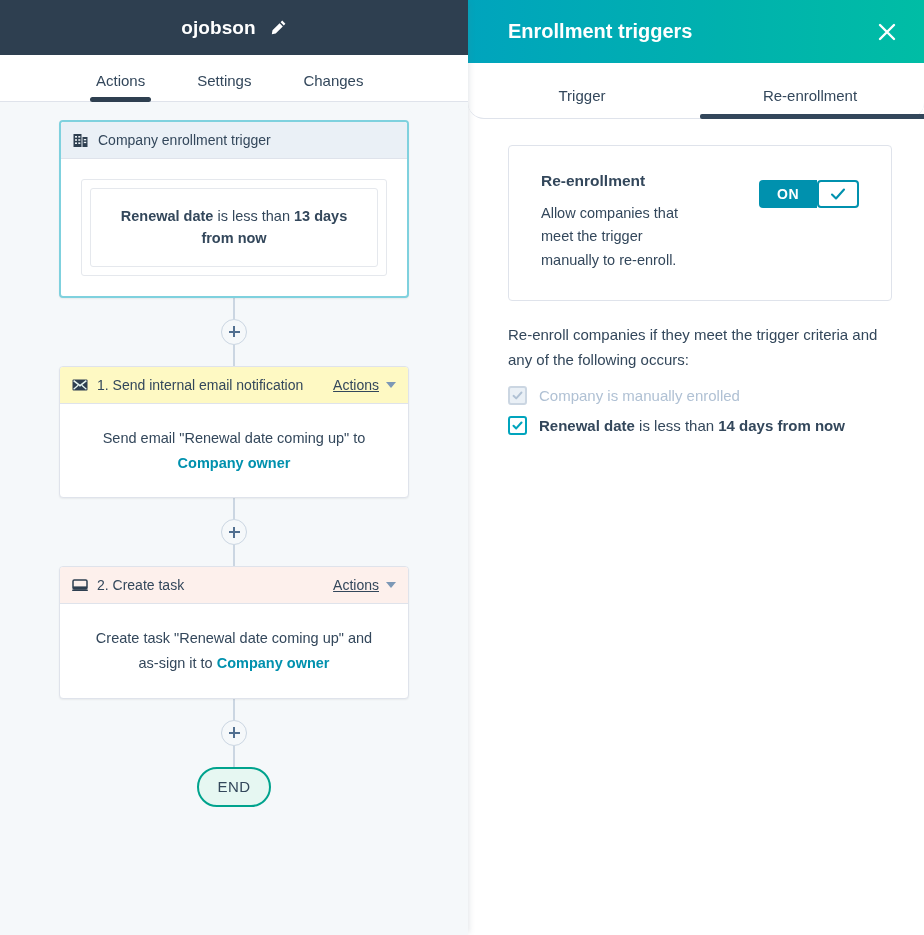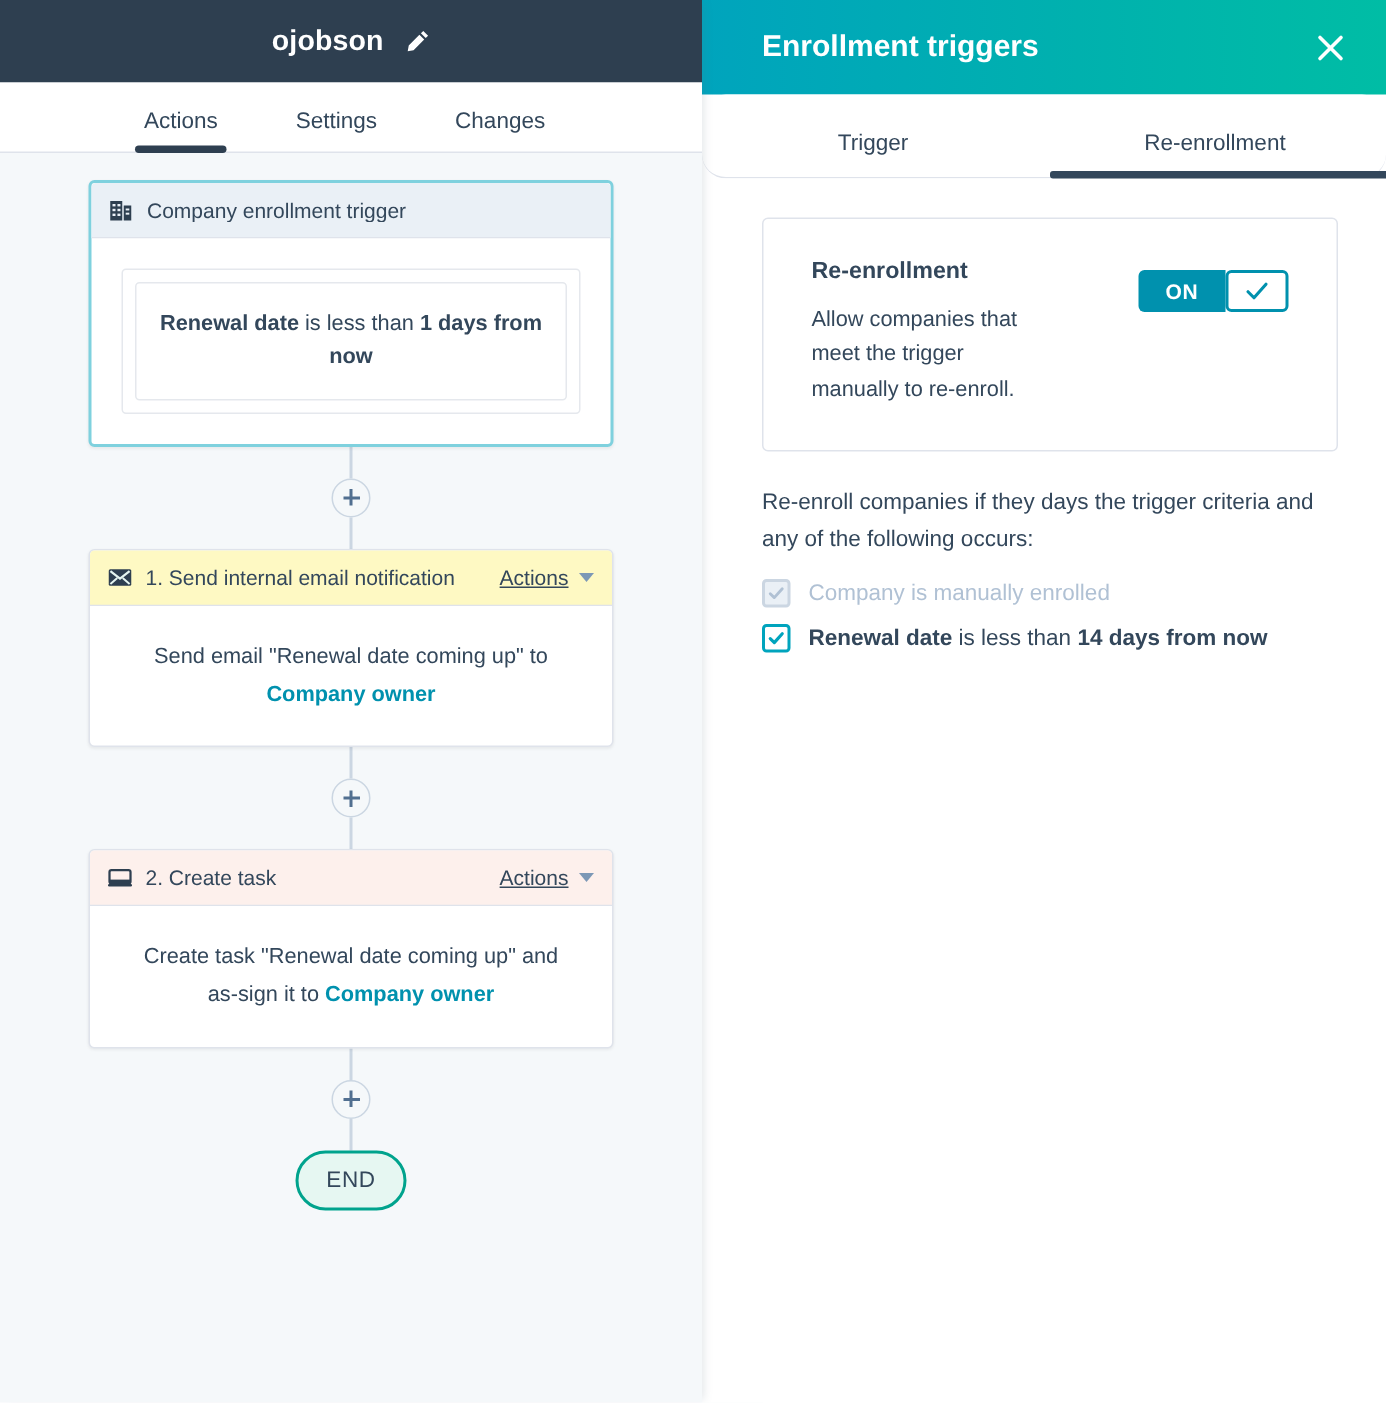--- a/index.html
+++ b/index.html
@@ -297,21 +297,21 @@
                 <rect x="5.3" y="9.4" width="2" height="1.6" fill="#eaf0f6"></rect>
                 <rect x="10.8" y="6" width="2.4" height="1.3" fill="#eaf0f6"></rect>
                 <rect x="10.8" y="8.8" width="2.4" height="1.3" fill="#eaf0f6"></rect>
               </svg>
             </span>
             <span class="head-label">Company enrollment trigger</span>
           </div>
           <div class="card-body trigger-body">
             <div class="inner-box-outer">
               <div class="inner-box">
-                <span class="b">Renewal date</span><span> is less than </span><span class="b">1 days</span><span class="b"> from now</span>
+                <span class="b">Renewal date</span><span> is less than </span><span class="b">13 days</span><span class="b"> from now</span>
               </div>
             </div>
           </div>
         </div>
 
         <div class="conn-wrap">
           <span class="connector" style="height:21px"></span>
           <span class="plus-node"></span>
           <span class="connector" style="height:21px"></span>
         </div>
@@ -408,21 +408,21 @@
         <div class="toggle">
           <div class="toggle-on">ON</div>
           <div class="toggle-knob">
             <svg width="20" height="20" viewBox="0 0 20 20">
               <path d="M4 10.5 L8 14.5 L16 5.5" fill="none" stroke="#0091ae" stroke-width="2.1" stroke-linecap="round" stroke-linejoin="round"></path>
             </svg>
           </div>
         </div>
       </div>
 
-      <div class="criteria-intro">Re-enroll companies if they days the trigger criteria and any of the following occurs:</div>
+      <div class="criteria-intro">Re-enroll companies if they meet the trigger criteria and any of the following occurs:</div>
 
       <div class="criteria-row">
         <span class="cbox disabled">
           <svg width="13" height="13" viewBox="0 0 13 13">
             <path d="M2.5 6.8 L5.2 9.4 L10.5 3.5" fill="none" stroke="#b0c1d4" stroke-width="1.9" stroke-linecap="round" stroke-linejoin="round"></path>
           </svg>
         </span>
         <span class="criteria-label disabled">Company is manually enrolled</span>
       </div>
 

